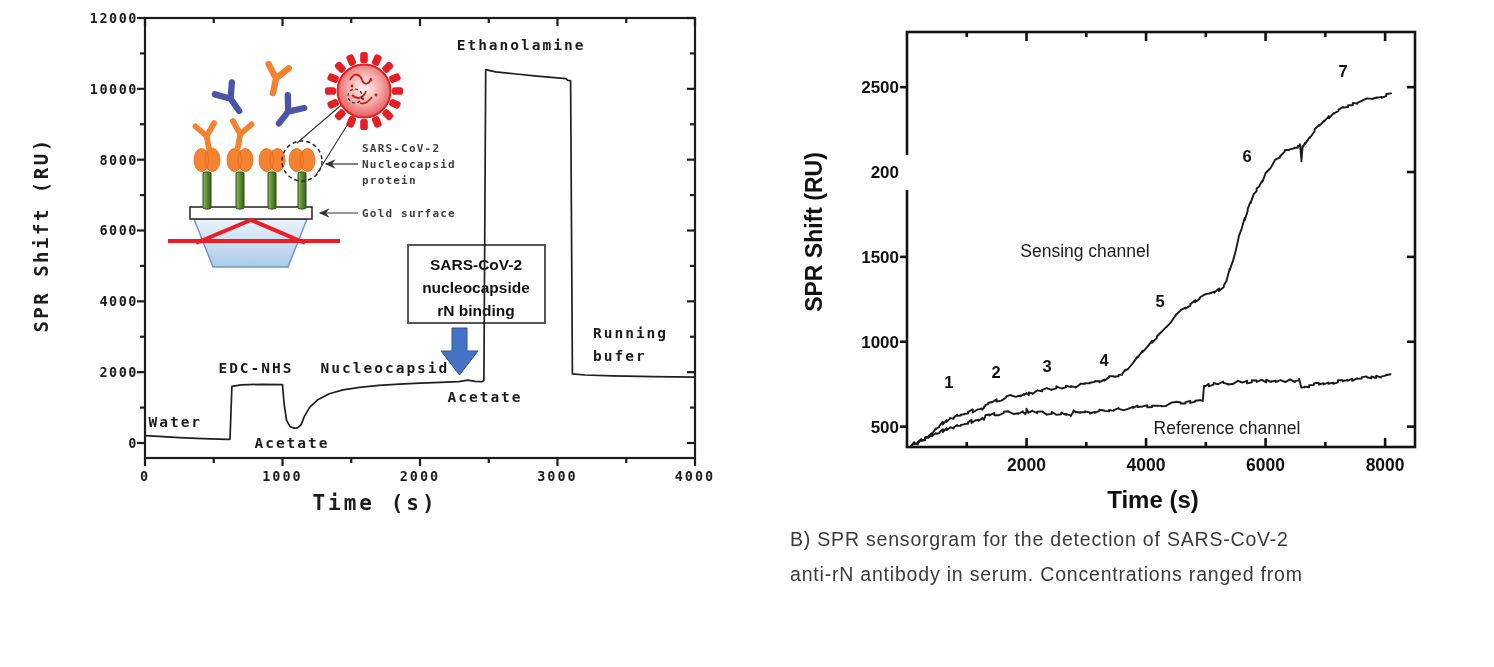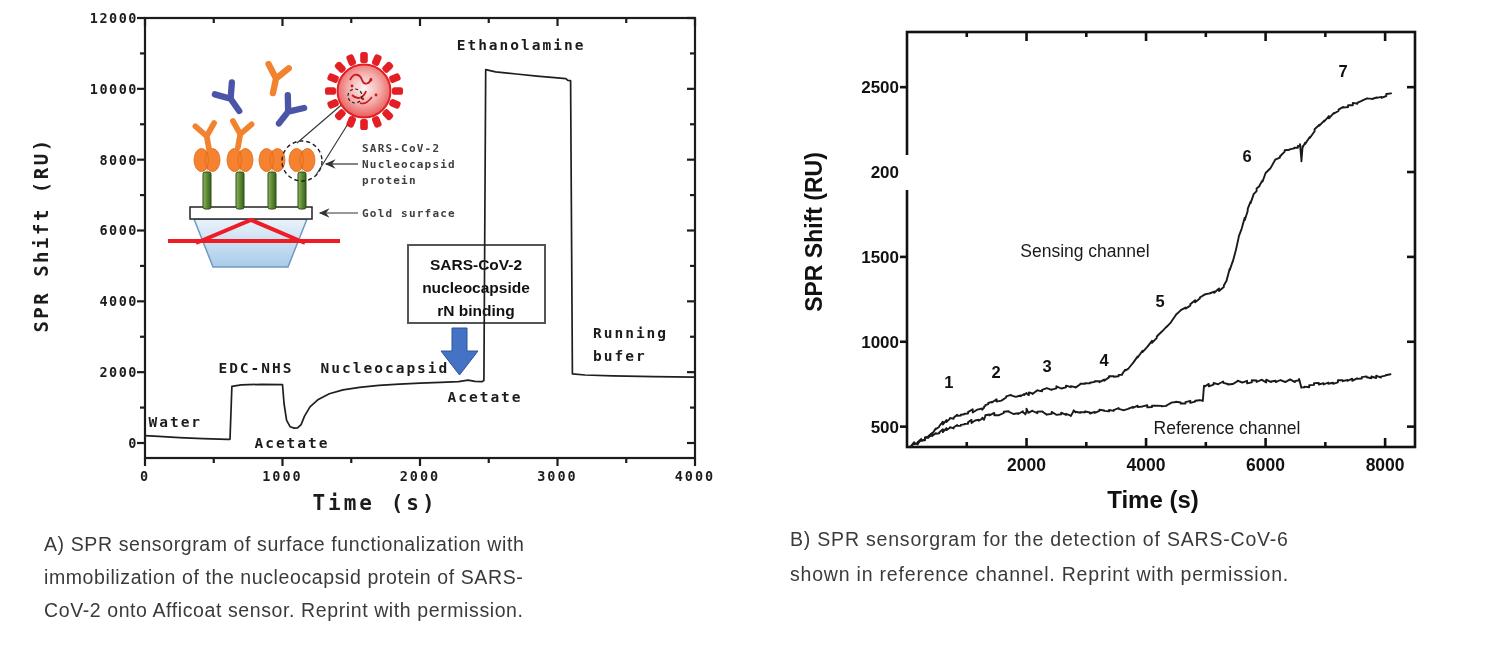--- a/index.html
+++ b/index.html
@@ -260,22 +260,17 @@
         <text x="419.98400000000004" y="306.96932515337426" text-anchor="middle" font-family="'Liberation Sans', sans-serif" font-size="16.5" font-weight="600" letter-spacing="0px" fill="#111"><tspan>5</tspan></text>
         <text x="507.0014117647059" y="161.84662576687117" text-anchor="middle" font-family="'Liberation Sans', sans-serif" font-size="16.5" font-weight="600" letter-spacing="0px" fill="#111"><tspan>6</tspan></text>
         <text x="602.9835294117647" y="76.9795501022495" text-anchor="middle" font-family="'Liberation Sans', sans-serif" font-size="16.5" font-weight="600" letter-spacing="0px" fill="#111"><tspan>7</tspan></text>
         <text x="344.9792941176471" y="256.8977505112474" text-anchor="middle" font-family="'Liberation Sans', sans-serif" font-size="17.5" font-weight="500" letter-spacing="0px" fill="#1a1a1a"><tspan>Sensing channel</tspan></text>
         <text x="486.9802352941177" y="434.26993865030676" text-anchor="middle" font-family="'Liberation Sans', sans-serif" font-size="17.5" font-weight="500" letter-spacing="0px" fill="#1a1a1a"><tspan>Reference channel</tspan></text>
       </g>
     <text transform="translate(82,232) rotate(-90)" text-anchor="middle" font-family="'Liberation Sans', sans-serif" font-size="23" font-weight="600" fill="#111">SPR Shift (RU)</text>
     <text x="413" y="508" text-anchor="middle" font-family="'Liberation Sans', sans-serif" font-size="24" font-weight="700" fill="#111">Time (s)</text>
   </svg>
 
-  <div id="captionA" class="caption">
-    <div class="cap-line">A) SPR sensorgram of surface functionalization with</div>
-    <div class="cap-line">immobilization of the nucleocapsid protein of SARS-</div>
-    <div class="cap-line">CoV-2 onto Afficoat sensor. Reprint with permission.</div>
-  </div>
   <div id="captionB" class="caption">
-    <div class="cap-line">B) SPR sensorgram for the detection of SARS-CoV-6</div>
-    <div class="cap-line">shown in reference channel. Reprint with permission.</div>
+    <div class="cap-line">B) SPR sensorgram for the detection of SARS-CoV-2</div>
+    <div class="cap-line">anti-rN antibody in serum. Concentrations ranged from</div>
   </div>
 </div>
 
 </body></html>

